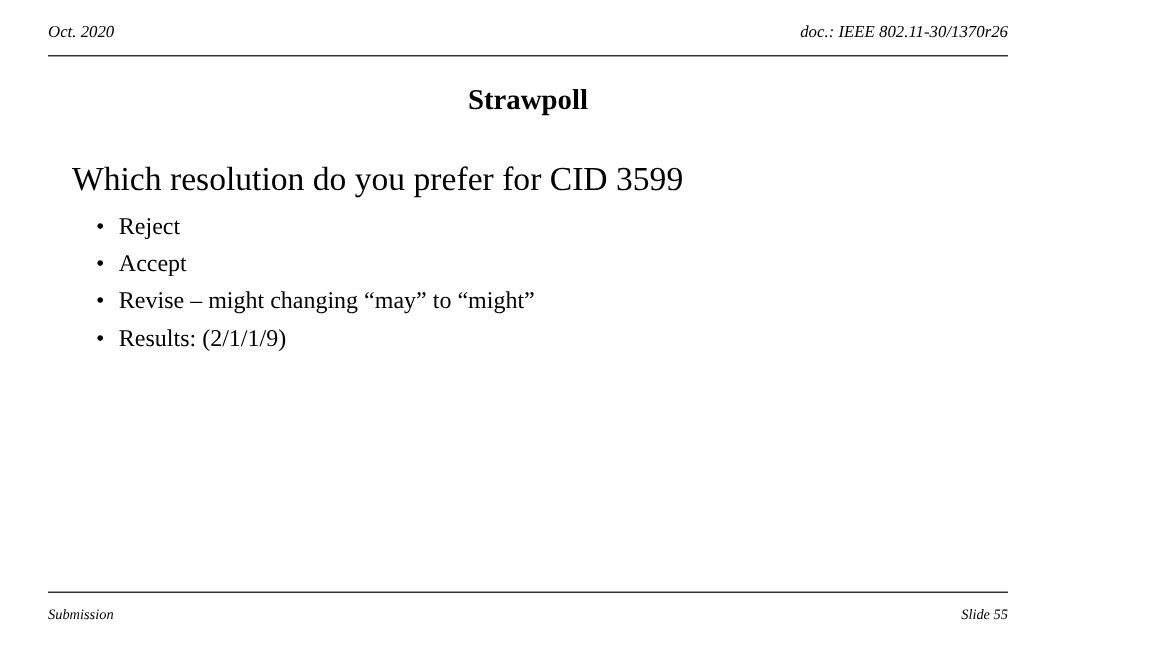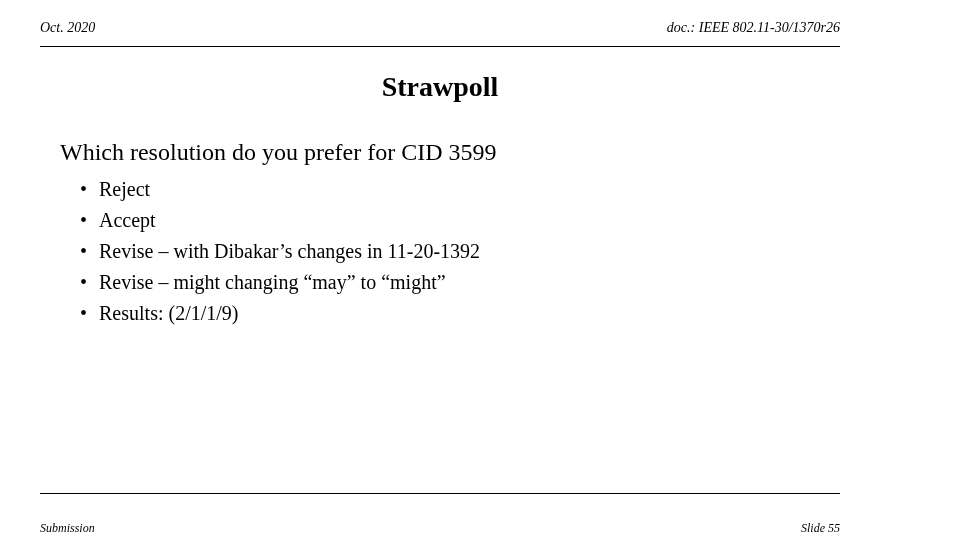--- a/index.html
+++ b/index.html
@@ -42,32 +42,32 @@
     }
 
     .divider-top {
       border: none;
       border-top: 1px solid #000;
       margin-bottom: 24px;
     }
 
     .title {
       text-align: center;
-      font-size: 28px;
+      font-size: 24px;
       font-weight: bold;
       margin-bottom: 36px;
       font-family: 'Times New Roman', Times, serif;
     }
 
     .content {
       padding-left: 20px;
     }
 
     .question {
-      font-size: 24px;
+      font-size: 28px;
       margin-bottom: 12px;
       font-family: 'Times New Roman', Times, serif;
     }
 
     .bullet-list {
       list-style: none;
       padding-left: 20px;
     }
 
     .bullet-list li {
@@ -80,21 +80,21 @@
 
     .bullet-list li::before {
       content: '•';
       margin-right: 12px;
       font-size: 20px;
       flex-shrink: 0;
     }
 
     .footer {
       position: absolute;
-      bottom: 4px;
+      bottom: 20px;
       left: 40px;
       right: 40px;
       display: flex;
       justify-content: space-between;
       align-items: center;
       text-align: right;
     }
 
     .divider-bottom {
       border: none;
@@ -123,21 +123,20 @@
 
   <hr class="divider-top">
 
   <div class="title">Strawpoll</div>
 
   <div class="content">
     <div class="question">Which resolution do you prefer for CID 3599</div>
     <ul class="bullet-list">
     <li>Reject</li>
         <li>Accept</li>
-        <li>Revise – with Dibakar’s changes in 11-20-1392</li>
         <li>Revise – might changing “may” to “might”</li>
         <li>Results: (2/1/1/9)</li>
       </ul>
   </div>
 
   <hr class="divider-bottom">
 
   <div class="footer">
     <span class="footer-text">Submission</span>
     <span class="footer-text">Slide 55</span>

